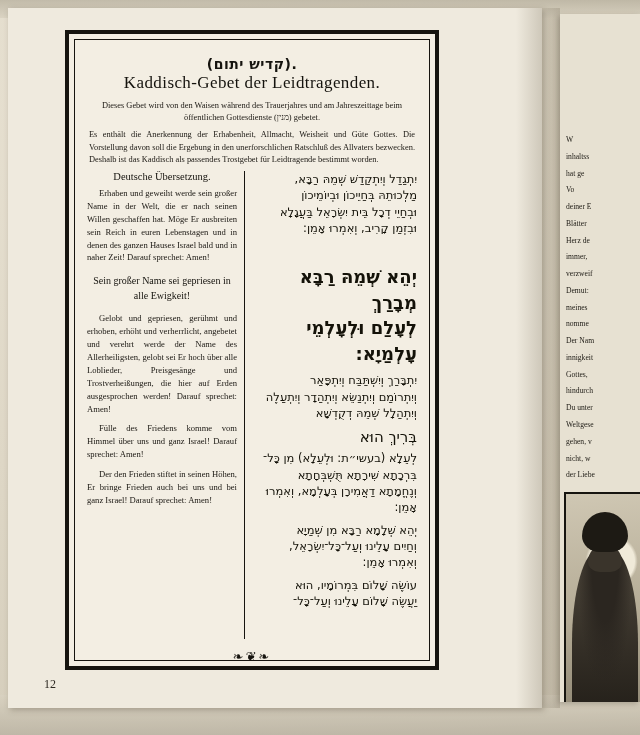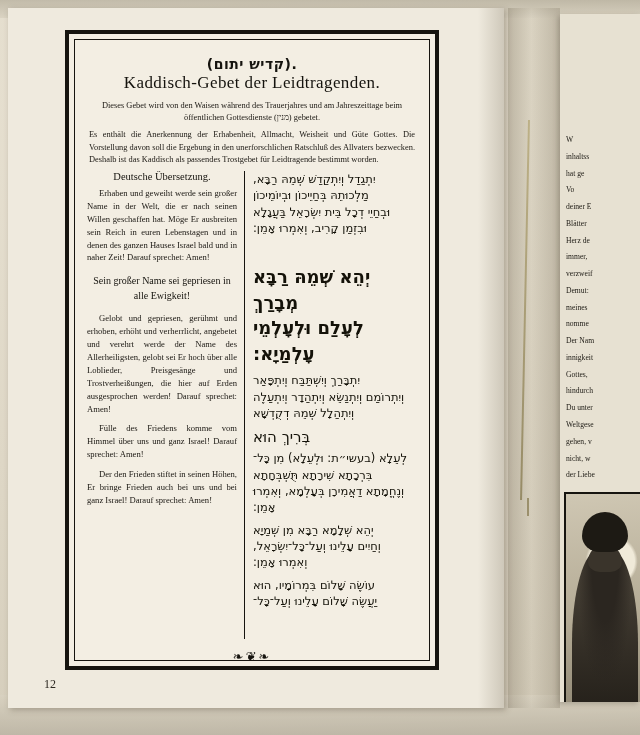--- a/index.html
+++ b/index.html
@@ -31,21 +31,21 @@
     position: absolute; left: 0; bottom: 0; width: 640px; height: 40px;
     background: linear-gradient(#d9d2c1, #b7b0a0);
     opacity: .75;
   }
 
   
   .left-page {
     position: absolute;
     left: 8px;
     top: 8px;
-    width: 496px;
+    width: 534px;
     height: 700px;
     background: #efeade;
     box-shadow: 2px 2px 6px rgba(80,70,55,.35);
   }
   .left-page:after {
     
     content: "";
     position: absolute; right: 0; top: 0; bottom: 0; width: 26px;
     background: linear-gradient(to right, rgba(150,140,120,0), rgba(120,110,90,.28));
     pointer-events: none;
@@ -136,21 +136,21 @@
     line-height: 1.5;
     text-align: center;
     margin: 9px 0 9px 0;
     color: #15130e;
   }
 
   
   .heb {
     font-family: "DejaVu Sans", sans-serif;
     color: #141209;
-    text-align: left;
+    text-align: right;
     direction: rtl;
   }
   .heb-l {
     font-size: 11.5px;
     line-height: 1.42;
     letter-spacing: 0px;
   }
   .heb-b {
     font-size: 18px;
     font-weight: bold;

